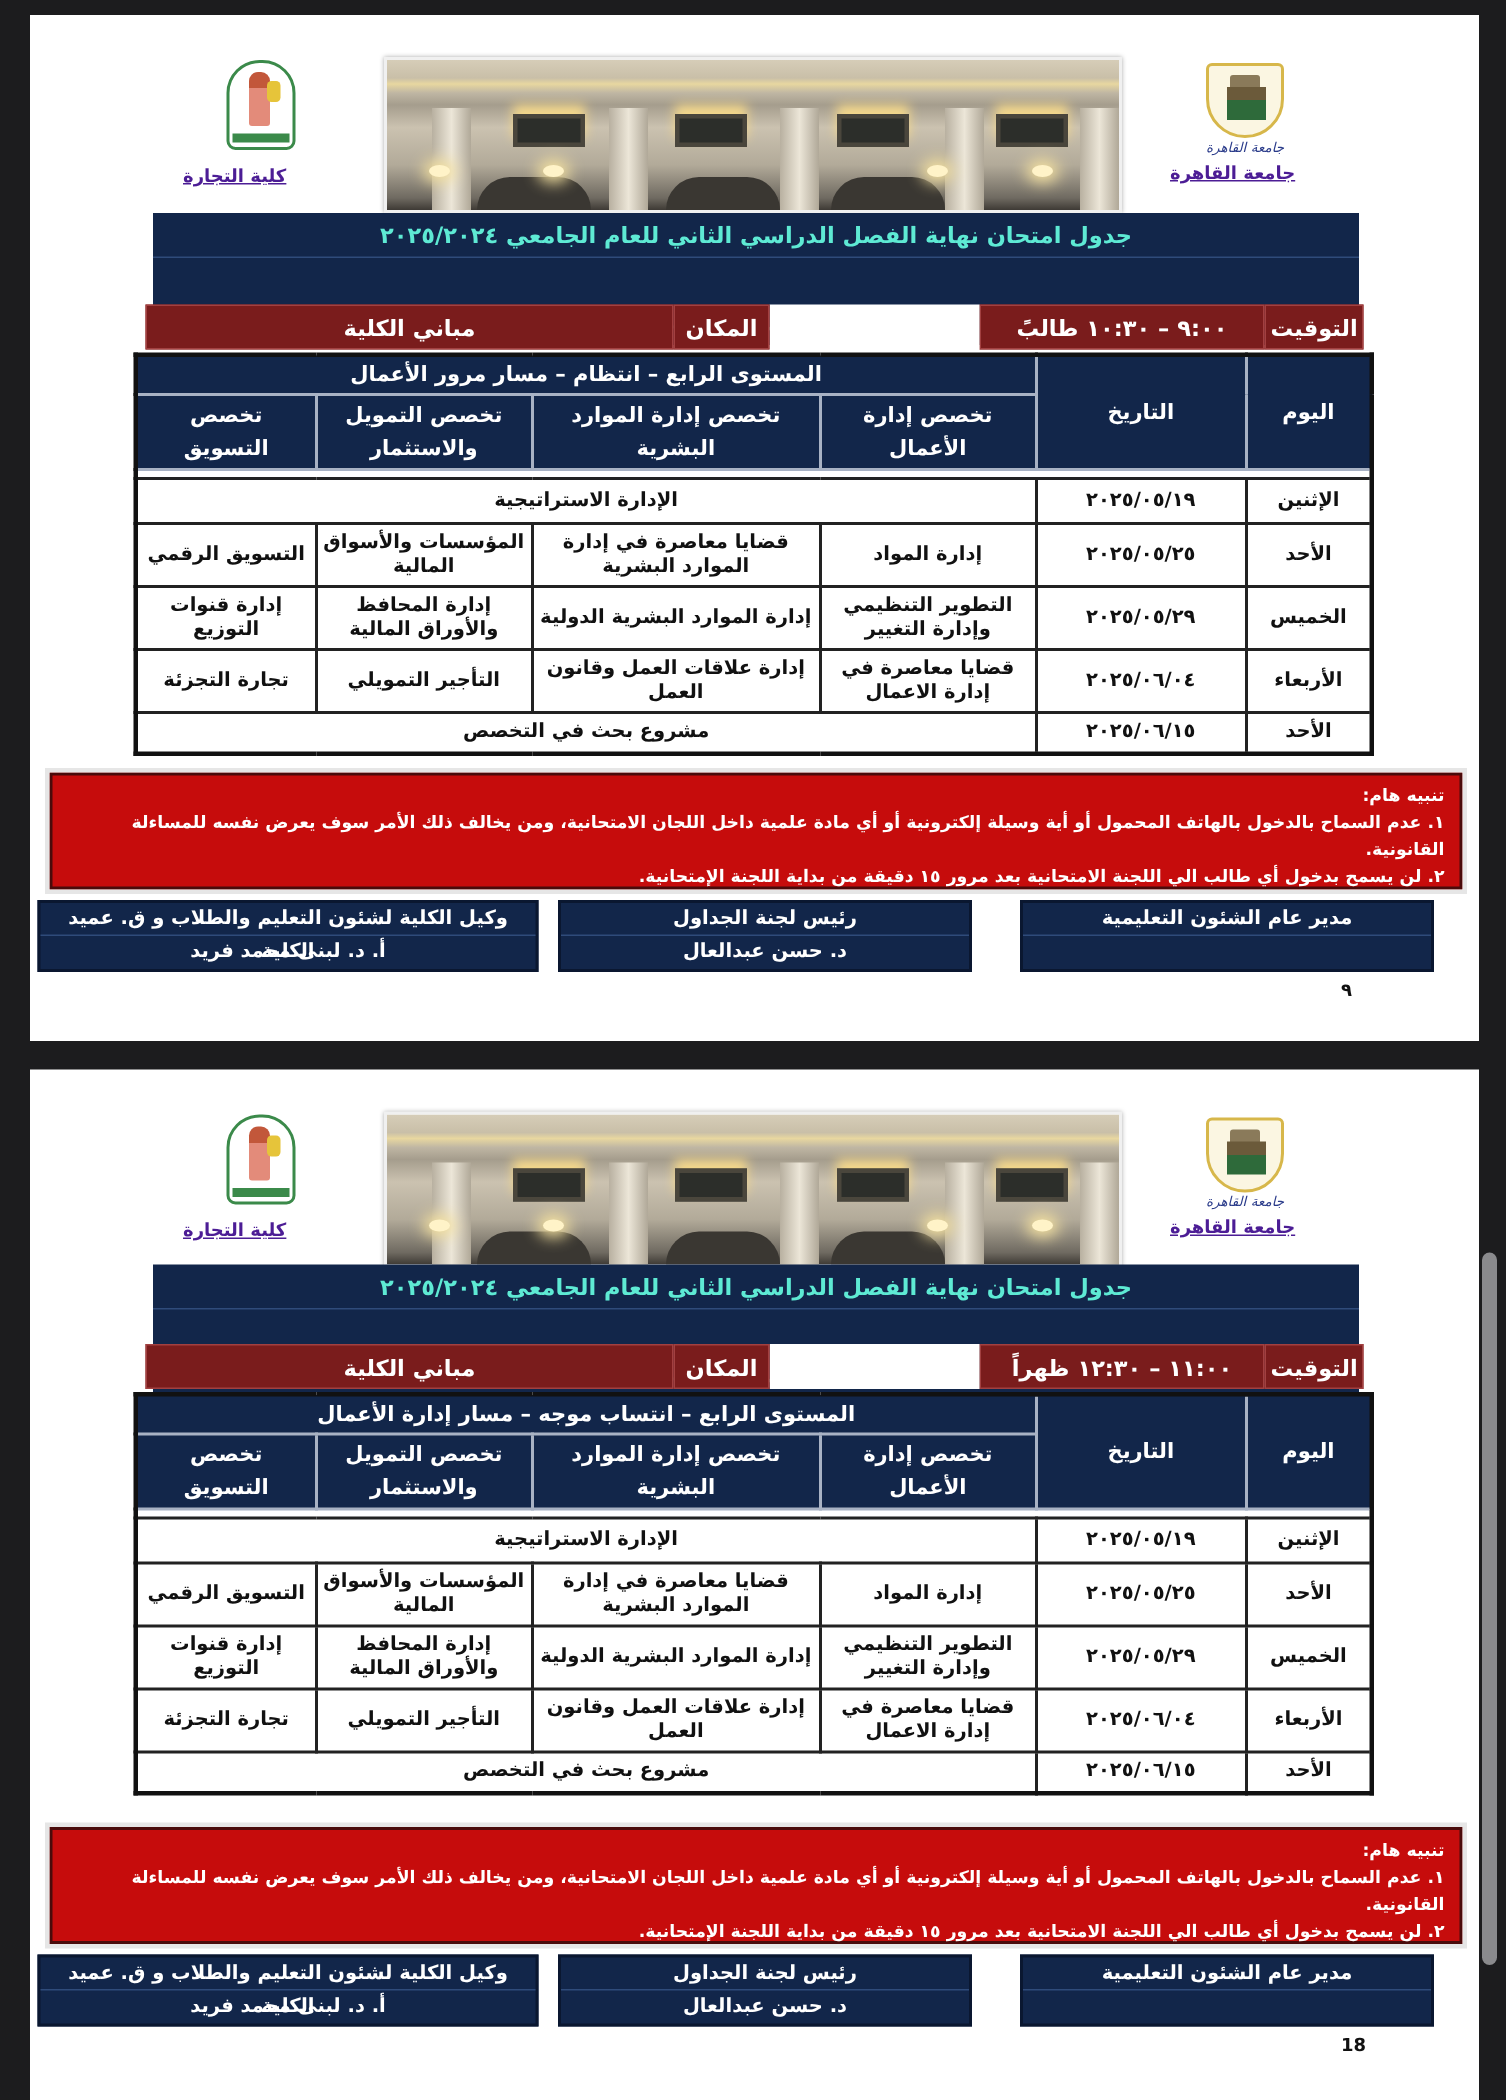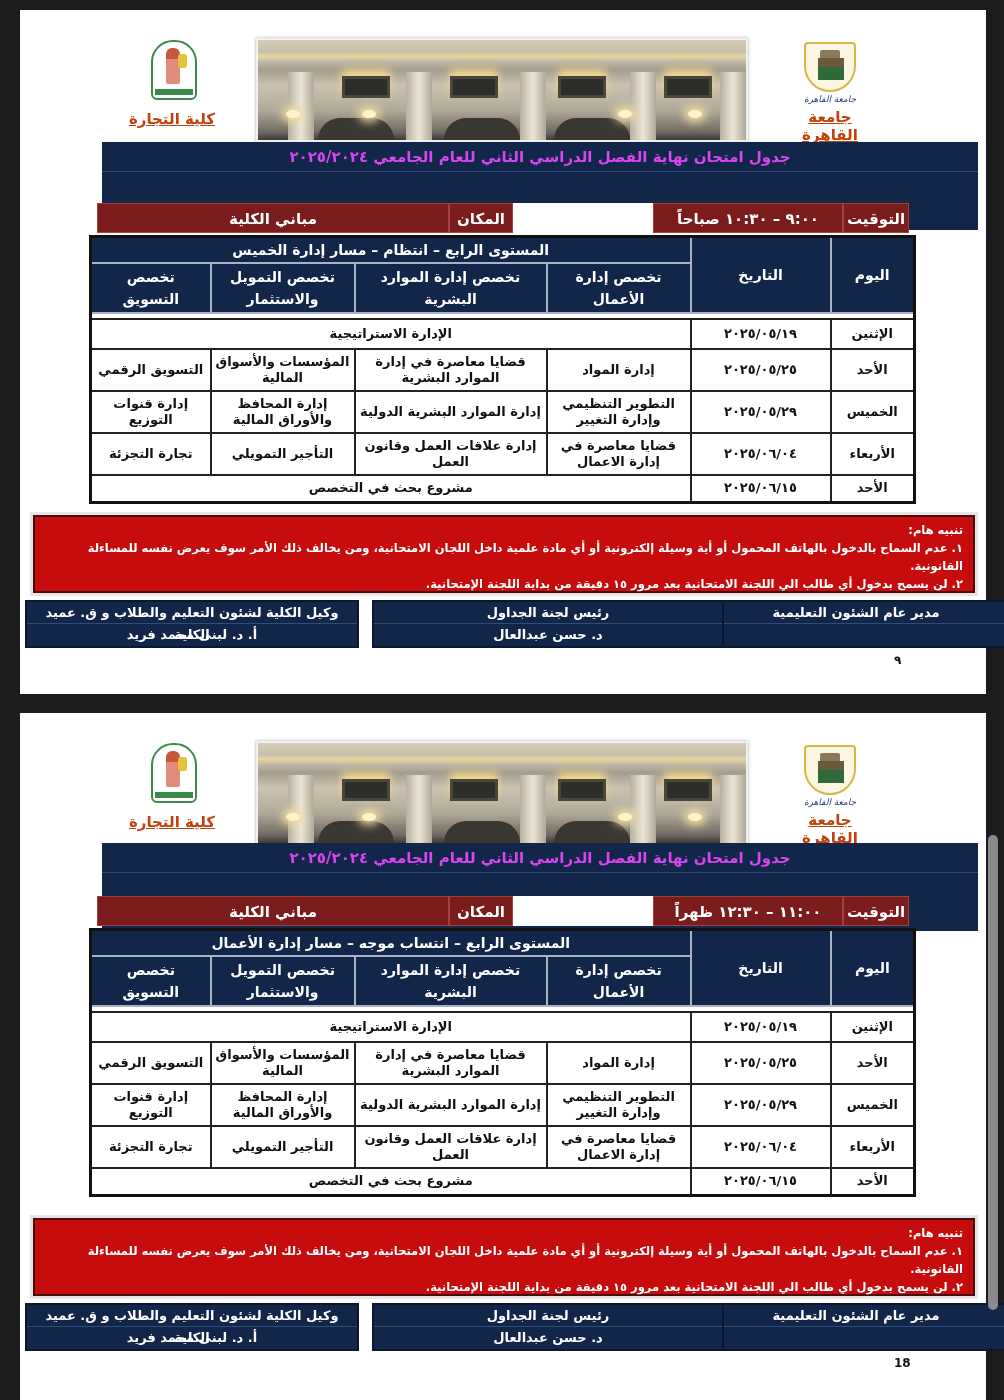--- a/index.html
+++ b/index.html
@@ -12,22 +12,22 @@
   #page1 { top: 10px; height: 684px; }
   #page2 { top: 713px; height: 687px; }
 
   .inner { position: absolute; left: 0; top: 0; width: 966px; height: 100%; }
 
   
   .logo-block { position: absolute; width: 100px; text-align: center; }
   .logo-left { left: 102px; top: 30px; }
   .logo-right { left: 760px; top: 30px; }
   .logo-caption {
-    position: absolute; top: 70px; left: 0; width: 100px; font-size: 15px; font-weight: bold;
-    text-decoration: underline; color: #c2410c; text-align: center; direction: rtl;
+    position: absolute; top: 70px; left: 0; width: 100px; font-size: 12px; font-weight: bold;
+    text-decoration: underline; color: #4c1d95; text-align: left; direction: rtl;
   }
   .commerce-logo {
     position: absolute; left: 29px; top: 0; width: 46px; height: 60px;
     border: 2px solid #3b8a4a; border-radius: 22px 22px 6px 6px; background: #fff;
   }
   .commerce-logo .fig {
     position: absolute; left: 13px; top: 6px; width: 14px; height: 36px;
     background: linear-gradient(#c2573a 0 30%, #e38b7a 30% 100%); border-radius: 6px 6px 2px 2px;
   }
   .commerce-logo .scroll {
@@ -68,21 +68,21 @@
   .photo .arch {
     position: absolute; bottom: 0; width: 76px; height: 22px; background: #3a3732; border-radius: 38px 38px 0 0;
   }
   .photo .lamp {
     position: absolute; top: 70px; width: 14px; height: 8px; background: #fff3c8; border-radius: 50%;
     box-shadow: 0 0 10px 4px #f3e0a0;
   }
 
   
   .banner {
-    position: absolute; left: 82px; width: 876px; background: #12264a; color: #d946ef; direction: rtl;
+    position: absolute; left: 82px; width: 804px; background: #12264a; color: #5eead4; direction: rtl;
   }
   .banner .line {
     height: 30px; line-height: 30px; text-align: center; font-weight: bold; font-size: 15px;
     border-bottom: 1px solid #2f4b7a;
   }
   .banner .line:last-child { border-bottom: none; margin-top: 28px; }
 
   
   .info-bar { position: absolute; left: 77px; width: 812px; height: 30px; direction: rtl; }
   .info-bar .seg {
@@ -112,21 +112,21 @@
   
   .notice {
     position: absolute; left: 13px; width: 942px; height: 78px; background: #c60c0c; color: #fff;
     border: 2px solid #4a0b0b; outline: 3px solid #e6e6e6; direction: rtl; padding: 4px 10px;
     font-size: 11.5px; font-weight: bold; line-height: 18px;
   }
   .notice .title { text-decoration: none; }
 
   
   .sig {
-    position: absolute; width: 352px; height: 48px; background: #12264a; color: #fff; direction: rtl;
+    position: absolute; width: 276px; height: 48px; background: #12264a; color: #fff; direction: rtl;
     border: 2px solid #0a1730; text-align: center; font-weight: bold; font-size: 13px;
   }
   .sig .r { height: 22px; line-height: 22px; border-bottom: 1px solid #2f4b7a; }
   .sig .r:last-child { border-bottom: none; }
 
   .page-num { position: absolute; left: 874px; font-size: 12px; font-weight: bold; color: #111; }
 
   
   .scrollbar {
     position: absolute; left: 988px; top: 835px; width: 10px; height: 475px; background: #8a8a8d; border-radius: 5px;
@@ -175,40 +175,40 @@
       <div class="logo-caption" style="top:68px">جامعة القاهرة</div>
     </div>
 
     <div class="banner" style="top:132px">
       <div class="line">جدول امتحان نهاية الفصل الدراسي الثاني للعام الجامعي ٢٠٢٥/٢٠٢٤</div>
       <div class="line">مجموعة الدراسة باللغة العربية</div>
     </div>
 
     <div class="info-bar" style="top:193px">
       <div class="seg" style="right:0; width:66px;">التوقيت</div>
-      <div class="seg" style="right:66px; width:190px;">٩:٠٠ – ١٠:٣٠ صباحاً</div>
+      <div class="seg" style="right:66px; width:190px;">٩:٠٠ – ١٠:٣٠ طالبً</div>
       <div class="blank" style="right:256px; width:140px;"></div>
       <div class="seg" style="right:396px; width:64px;">المكان</div>
       <div class="seg" style="right:460px; width:352px;">مباني الكلية</div>
     </div>
 
     <table class="sched" style="top:225px">
       <colgroup>
         <col style="width:84px">
           <col style="width:140px">
           <col style="width:144px">
           <col style="width:192px">
           <col style="width:144px">
           <col style="width:120px">
       </colgroup>
       <tbody>
           <tr class="h-level">
         <th rowspan="2">اليوم</th>
         <th rowspan="2">التاريخ</th>
-        <th colspan="4">المستوى الرابع – انتظام – مسار إدارة الخميس</th>
+        <th colspan="4">المستوى الرابع – انتظام – مسار مرور الأعمال</th>
       </tr>
       <tr class="h-spec">
         <th>تخصص إدارة الأعمال</th>
         <th>تخصص إدارة الموارد البشرية</th>
         <th>تخصص التمويل والاستثمار</th>
         <th>تخصص التسويق</th>
       </tr>
       <tr class="sep">
             <td colspan="6"></td>
           </tr>

